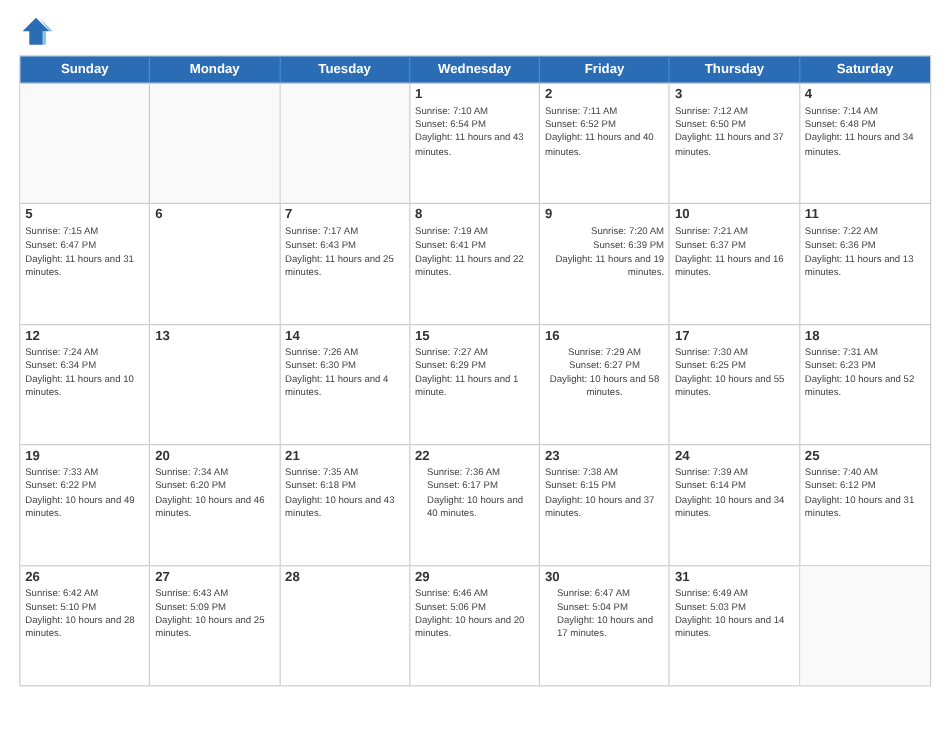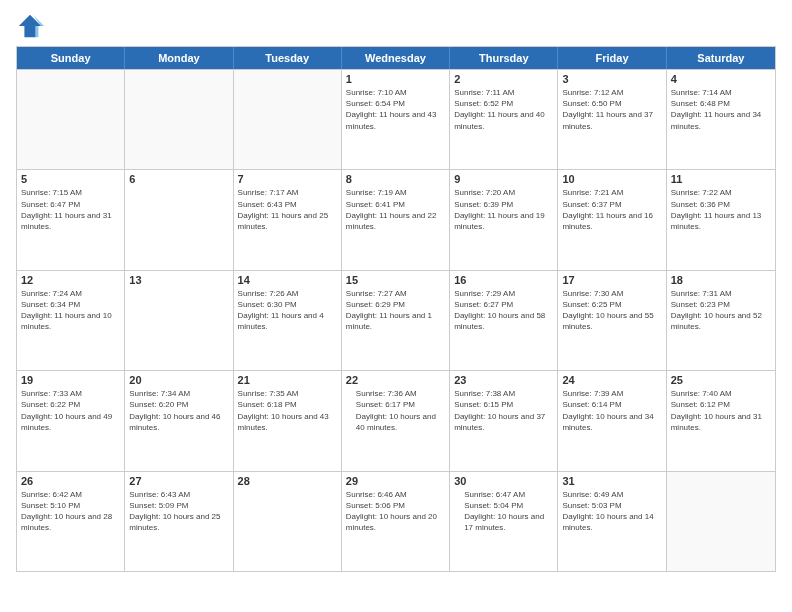--- a/index.html
+++ b/index.html
@@ -141,22 +141,22 @@
       <div class="location-title"></div>
     </div>
   </div>
 
   <div class="calendar">
     <div class="cal-header-row">
     <div class="cal-header-cell">Sunday</div>
         <div class="cal-header-cell">Monday</div>
         <div class="cal-header-cell">Tuesday</div>
         <div class="cal-header-cell">Wednesday</div>
+        <div class="cal-header-cell">Friday</div>
         <div class="cal-header-cell">Thursday</div>
-        <div class="cal-header-cell">Friday</div>
         <div class="cal-header-cell">Saturday</div>
       </div>
     <div class="cal-body">
     <div class="cal-row">
           <div class="cal-cell empty"></div>
           <div class="cal-cell empty"></div>
           <div class="cal-cell empty"></div>
           <div class="cal-cell">
             <div class="day-number">1</div>
             <div class="day-info" style="white-space: pre-line;">Sunrise: 7:10 AM
@@ -199,21 +199,21 @@
 Daylight: 11 hours and 25 minutes.</div>
           </div>
           <div class="cal-cell">
             <div class="day-number">8</div>
             <div class="day-info" style="white-space: pre-line;">Sunrise: 7:19 AM
 Sunset: 6:41 PM
 Daylight: 11 hours and 22 minutes.</div>
           </div>
           <div class="cal-cell">
             <div class="day-number">9</div>
-            <div class="day-info" style="white-space: pre-line;">Sunrise: 7:20 AM
+            <div class="day-info" style="white-space: pre-line; text-align: right;">Sunrise: 7:20 AM
 Sunset: 6:39 PM
 Daylight: 11 hours and 19 minutes.</div>
           </div>
           <div class="cal-cell">
             <div class="day-number">10</div>
             <div class="day-info" style="white-space: pre-line;">Sunrise: 7:21 AM
 Sunset: 6:37 PM
 Daylight: 11 hours and 16 minutes.</div>
           </div>
           <div class="cal-cell">
@@ -240,21 +240,21 @@
 Daylight: 11 hours and 4 minutes.</div>
           </div>
           <div class="cal-cell">
             <div class="day-number">15</div>
             <div class="day-info" style="white-space: pre-line;">Sunrise: 7:27 AM
 Sunset: 6:29 PM
 Daylight: 11 hours and 1 minute.</div>
           </div>
           <div class="cal-cell">
             <div class="day-number">16</div>
-            <div class="day-info" style="white-space: pre-line;">Sunrise: 7:29 AM
+            <div class="day-info" style="white-space: pre-line; text-align: center;">Sunrise: 7:29 AM
 Sunset: 6:27 PM
 Daylight: 10 hours and 58 minutes.</div>
           </div>
           <div class="cal-cell">
             <div class="day-number">17</div>
             <div class="day-info" style="white-space: pre-line;">Sunrise: 7:30 AM
 Sunset: 6:25 PM
 Daylight: 10 hours and 55 minutes.</div>
           </div>
           <div class="cal-cell">

